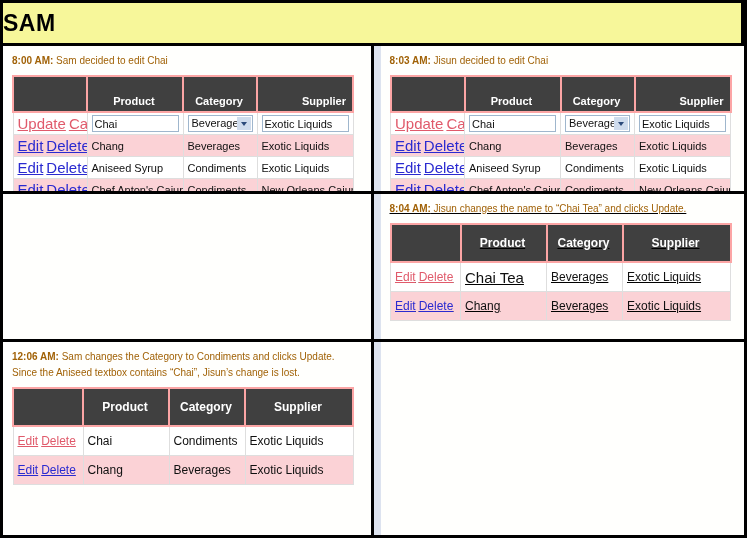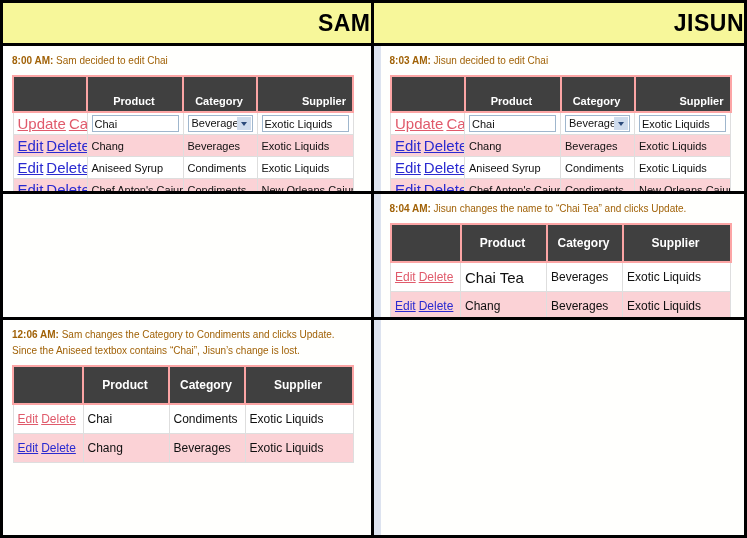--- a/index.html
+++ b/index.html
@@ -31,21 +31,21 @@
     display: flex;
     height: 40px;
     flex: 0 0 40px;
     border-bottom: 3px solid #000000;
   }
   .hdr-cell {
     flex: 1 1 50%;
     background: #f7f79a;
     display: flex;
     align-items: center;
-    justify-content: flex-end;
+    justify-content: flex-start;
     box-sizing: border-box;
   }
   .hdr-cell.left { border-right: 3px solid #000000; }
   .hdr-title {
     font-size: 23px;
     font-weight: bold;
     letter-spacing: 0.5px;
     color: #000000;
   }
 
@@ -53,21 +53,21 @@
   .grid {
     flex: 1 1 auto;
     display: flex;
     flex-direction: column;
   }
   .grid-row {
     display: flex;
     box-sizing: border-box;
   }
   .grid-row.r1 { height: 148px; border-bottom: 3px solid #000000; }
-  .grid-row.r2 { height: 126px; border-bottom: 3px solid #000000; }
+  .grid-row.r2 { height: 148px; border-bottom: 3px solid #000000; text-decoration: underline; }
   .grid-row.r3 { flex: 1 1 auto; }
 
   .cell {
     flex: 1 1 50%;
     box-sizing: border-box;
     background: #fffffd;
     position: relative;
     overflow: hidden;
     padding: 7px 9px 0 9px;
   }
@@ -195,23 +195,20 @@
 </style>
 </head>
 <body>
 
 <div class="frame">
 
   <div class="hdr-row">
     <div class="hdr-cell left">
       <span class="hdr-title">SAM</span>
     </div>
-    <div class="hdr-cell">
-      <span class="hdr-title">JISUN</span>
-    </div>
   </div>
 
   <div class="grid">
 
     <div class="grid-row r1">
 
       <div class="cell left">
         <p class="caption"><span class="ts">8:00 AM:</span><span> Sam decided to edit Chai</span></p>
 
         <table class="gv compact">

